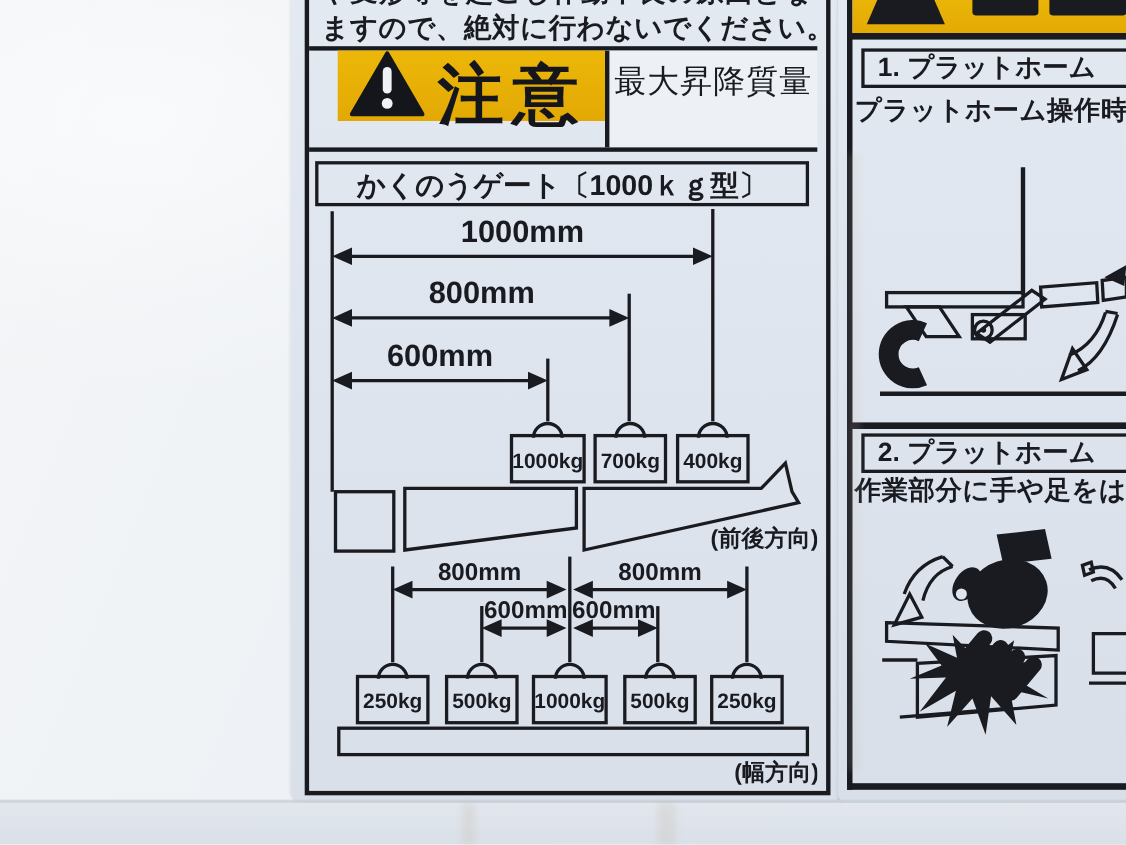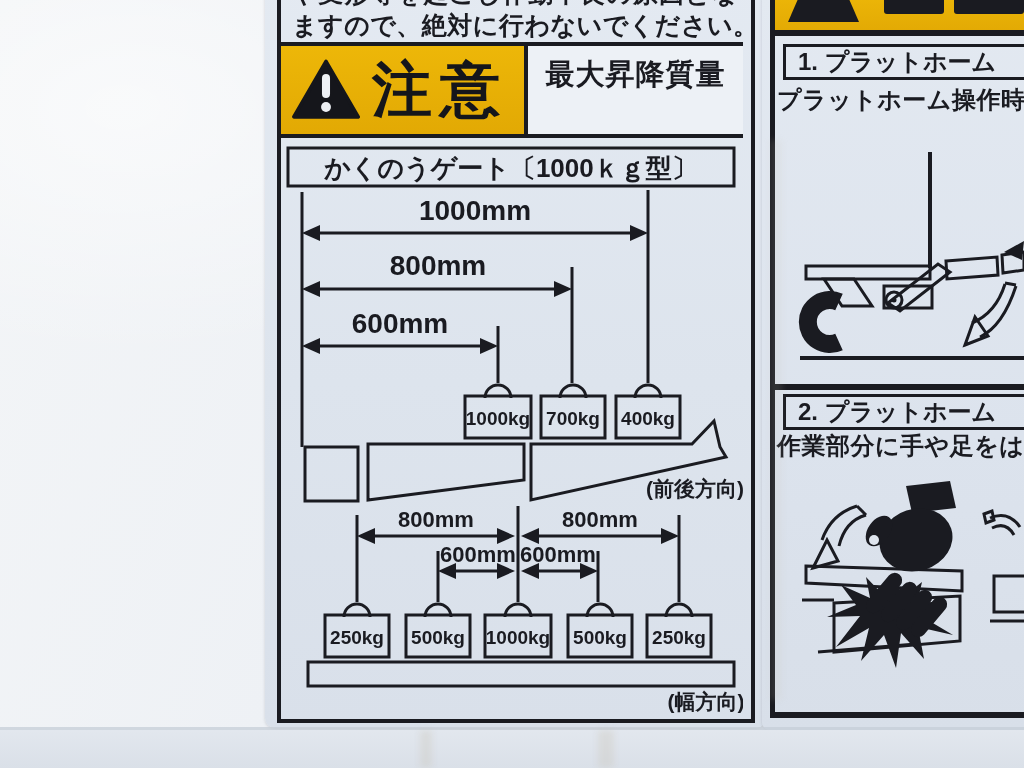--- a/index.html
+++ b/index.html
@@ -18,25 +18,25 @@
   .sticker-bg-right{position:absolute;left:762px;top:-8px;width:268px;height:738px;
     background:linear-gradient(180deg,#e3e9f1 0%,#dce3ed 60%,#d8dfe9 100%);
     border-radius:8px 0 0 8px;box-shadow:0 1px 3px rgba(90,100,115,.25);}
   .lbox{position:absolute;left:277px;top:-40px;width:470px;height:755px;border:4px solid #1a1b21;}
   .clip-line{position:absolute;left:292px;top:-22px;width:452px;height:30px;overflow:hidden;
     font-size:25px;font-weight:700;letter-spacing:1px;line-height:30px;white-space:nowrap;}
   .warn-line{position:absolute;left:292px;top:9px;width:456px;font-size:25px;font-weight:700;
     letter-spacing:.5px;white-space:nowrap;}
   .divider-l{position:absolute;left:281px;width:462px;height:4px;background:#1a1b21;}
   .caution-band{position:absolute;left:281px;top:46px;width:462px;height:88px;display:flex;}
-  .caution-yellow{width:243px;height:88px;background:linear-gradient(180deg,#edb708,#e2a904);
-    display:flex;align-items:center;}
+  .caution-yellow{width:243px;height:64px;background:linear-gradient(180deg,#edb708,#e2a904);
+    display:flex;margin-left:26px;}
   .caution-word{font-size:60px;font-weight:700;letter-spacing:8px;margin-left:12px;color:#15161b;}
   .caution-white{flex:1;background:#edf1f6;border-left:4px solid #1a1b21;padding-top:9px;}
-  .caution-title{font-size:29px;font-weight:700;text-align:center;letter-spacing:1px;}
+  .caution-title{font-size:29px;font-weight:400;text-align:center;letter-spacing:1px;}
   .caution-unit{font-size:22px;font-weight:700;text-align:right;padding-right:18px;margin-top:-2px;}
   .rheading{position:absolute;left:783px;width:246px;height:30px;border:3px solid #1a1b21;
     font-size:24px;font-weight:700;line-height:30px;padding-left:12px;white-space:nowrap;}
   .rbody{position:absolute;left:777px;font-size:24px;font-weight:700;white-space:nowrap;letter-spacing:.5px;}
   .rbar{position:absolute;left:770px;width:254px;height:6px;background:#1a1b21;}
   .rborder-left{position:absolute;left:770px;top:-8px;width:5px;height:726px;background:#1a1b21;}
   .yellow-band-r{position:absolute;left:775px;top:-8px;width:249px;height:38px;
     background:linear-gradient(180deg,#edb708,#e3aa04);}
   .seam{position:absolute;left:0;top:727px;width:1024px;height:3px;background:#c6ced7;opacity:.75;}
   .below-seam{position:absolute;left:0;top:730px;width:1024px;height:38px;

